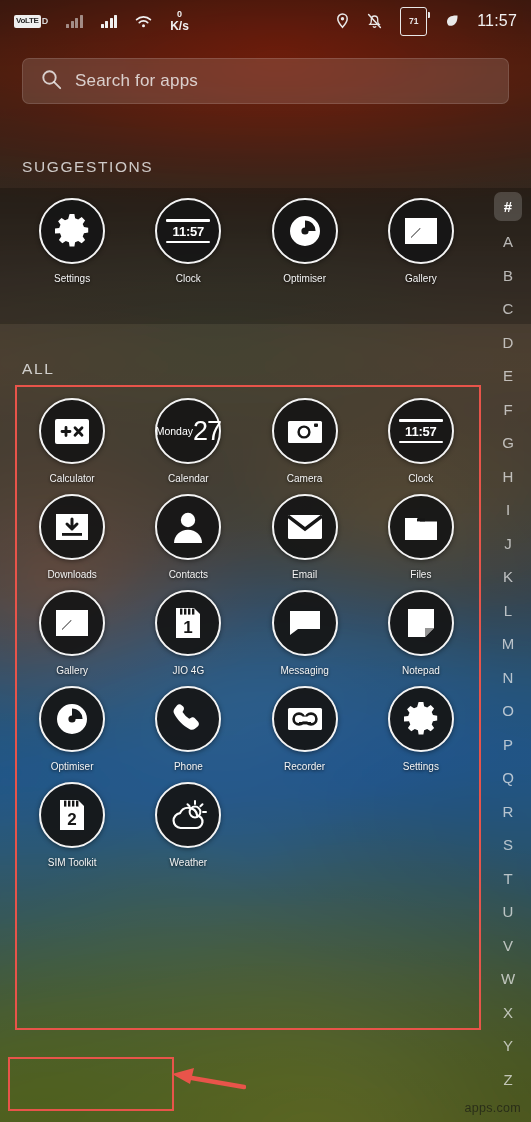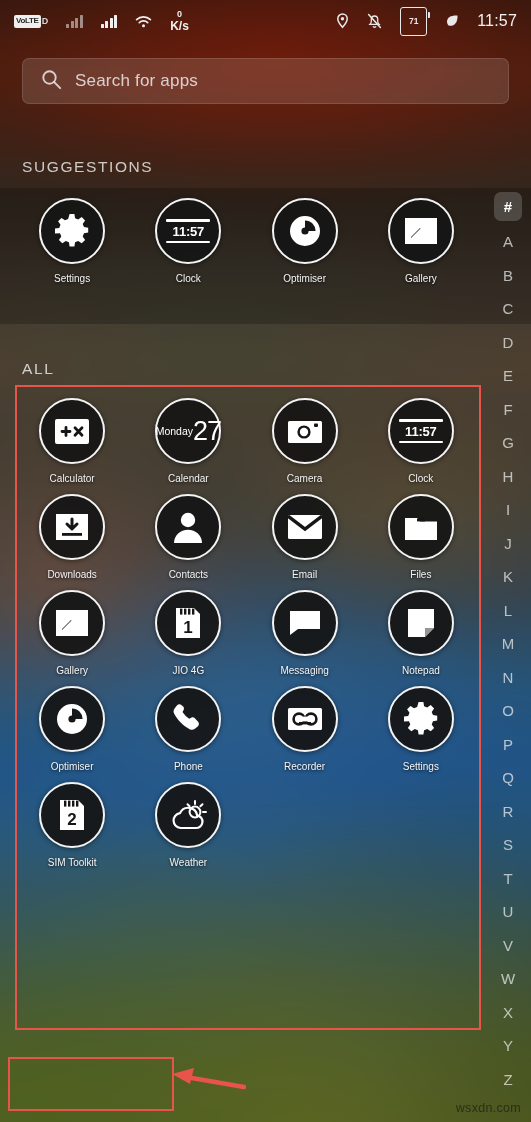--- a/index.html
+++ b/index.html
@@ -551,14 +551,14 @@
     </div>
 
   <div id="annot-apps" class="annot-box"></div>
   <div id="annot-safe" class="annot-box"></div>
   <svg id="annot-arrow" viewBox="0 0 78 30">
     <path d="M76 22 L18 12" stroke="#e8544a" stroke-width="4.5" stroke-linecap="round" fill="none"></path>
     <path d="M4 9 L26 3 L22 19 Z" fill="#e8544a"></path>
   </svg>
 
 
-  <div id="watermark">wsxdn.com</div>
+  <div id="watermark">apps.com</div>
 </div>
 
 </body></html>

